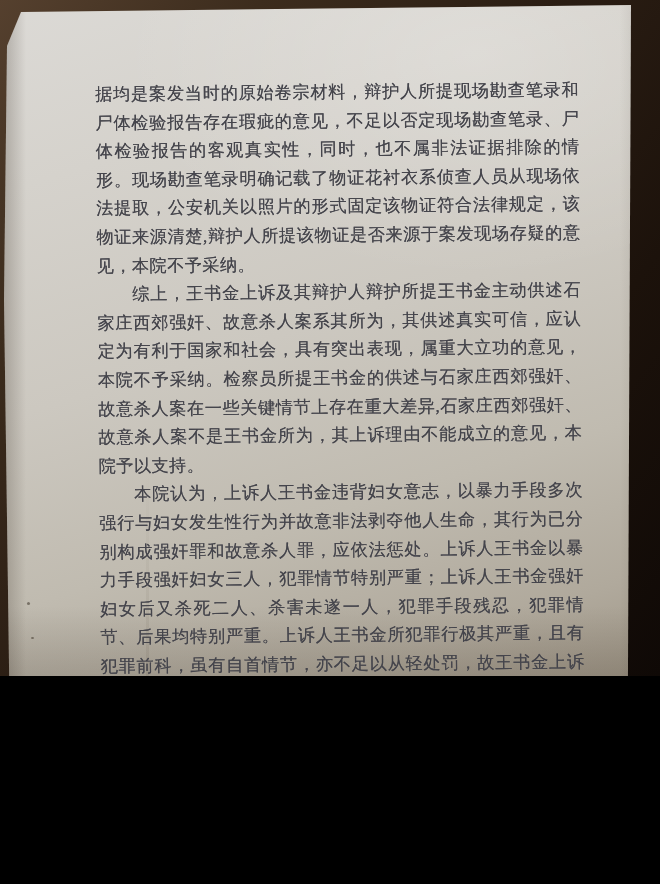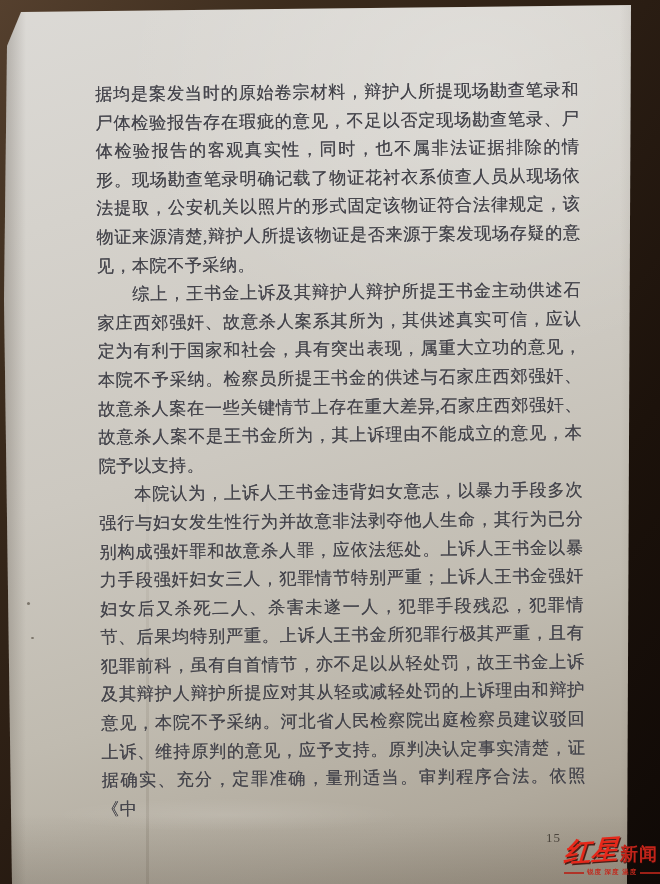--- a/index.html
+++ b/index.html
@@ -1,17 +1,17 @@
 <!DOCTYPE html>
 <html><head>
 <meta charset="utf-8">
 <style>
   html,body{margin:0;padding:0;background:#000;}
   .photo{
-    position:relative;width:660px;height:884px;overflow:hidden;
+    position:relative;width:660px;height:676px;overflow:hidden;
     background:linear-gradient(128deg,#55402e 0%,#3c2c1d 22%,#2a1d13 48%,#1c120b 72%,#0f0906 100%);
     font-family:"Liberation Serif","DejaVu Serif",serif;
   }
   
   .paper{
     position:absolute;inset:0;
     clip-path:polygon(21px 12px,631px 5px,627px 884px,12px 884px,4px 300px,7px 46px);
     background:linear-gradient(163deg,#dcdad6 0%,#d5d2cc 22%,#ccc8c0 48%,#c0bbb0 70%,#b0a99c 88%,#9e9586 100%);
   }
   .sheen{position:absolute;inset:0;pointer-events:none;

